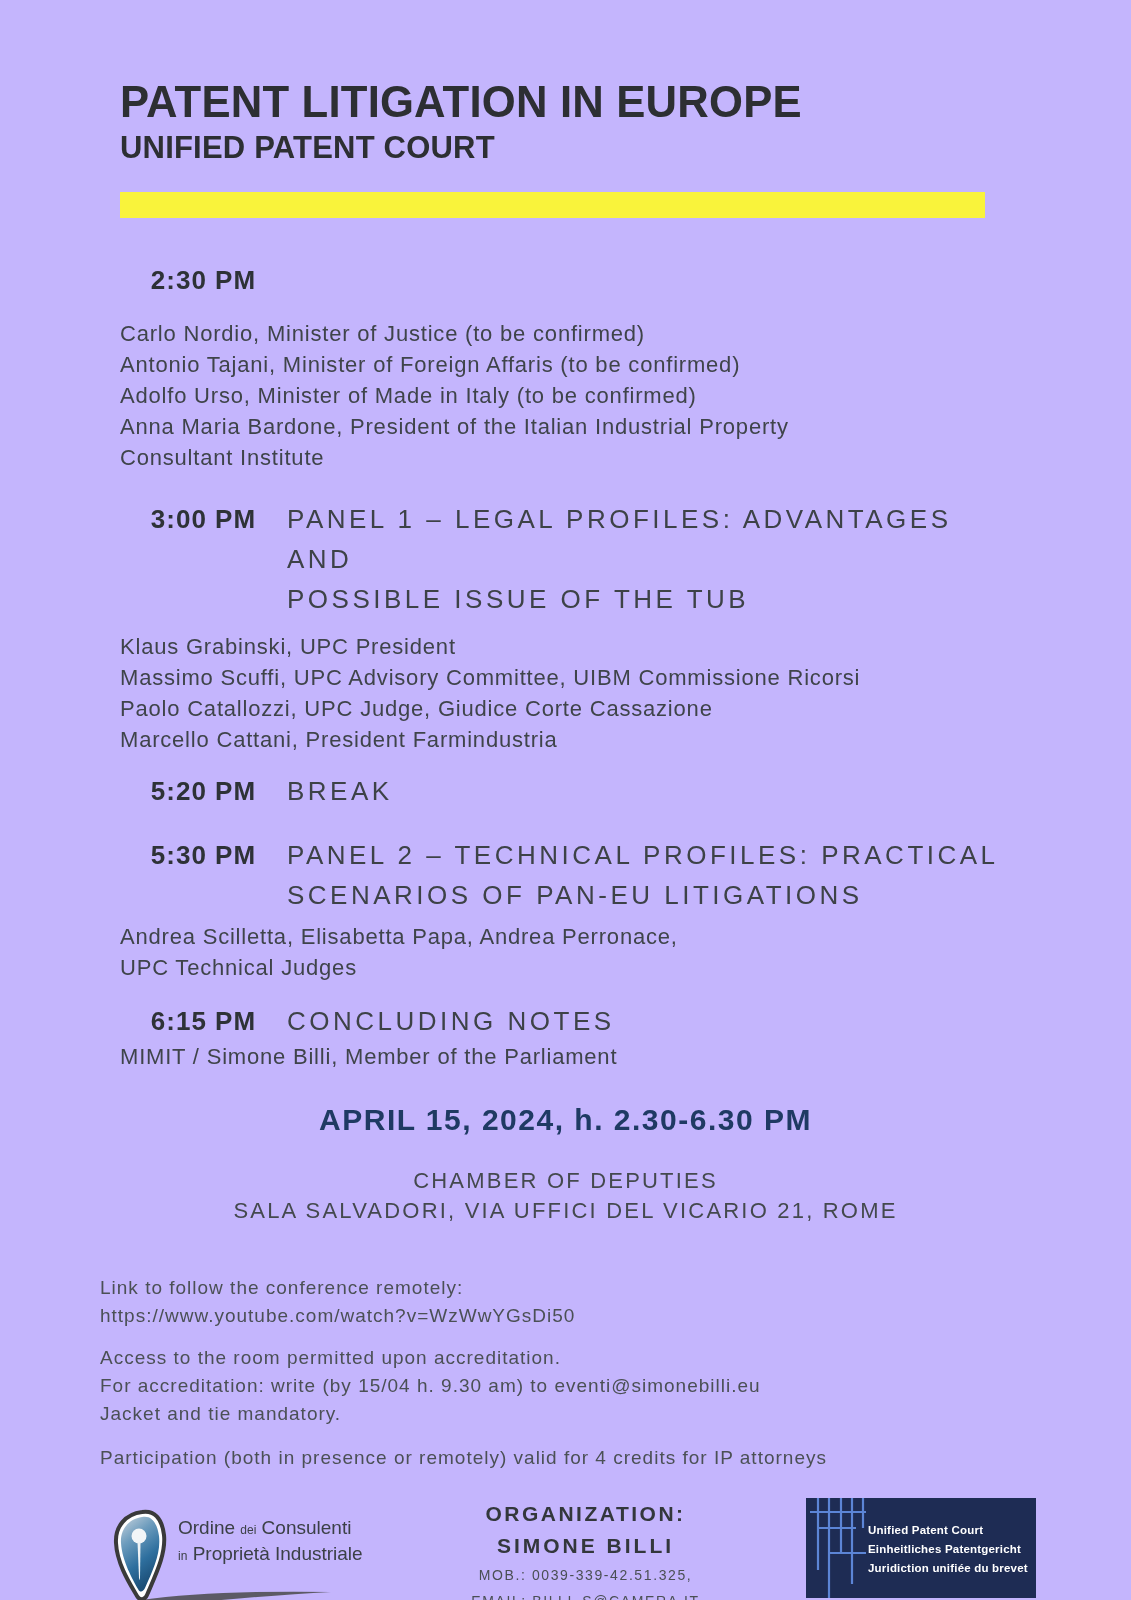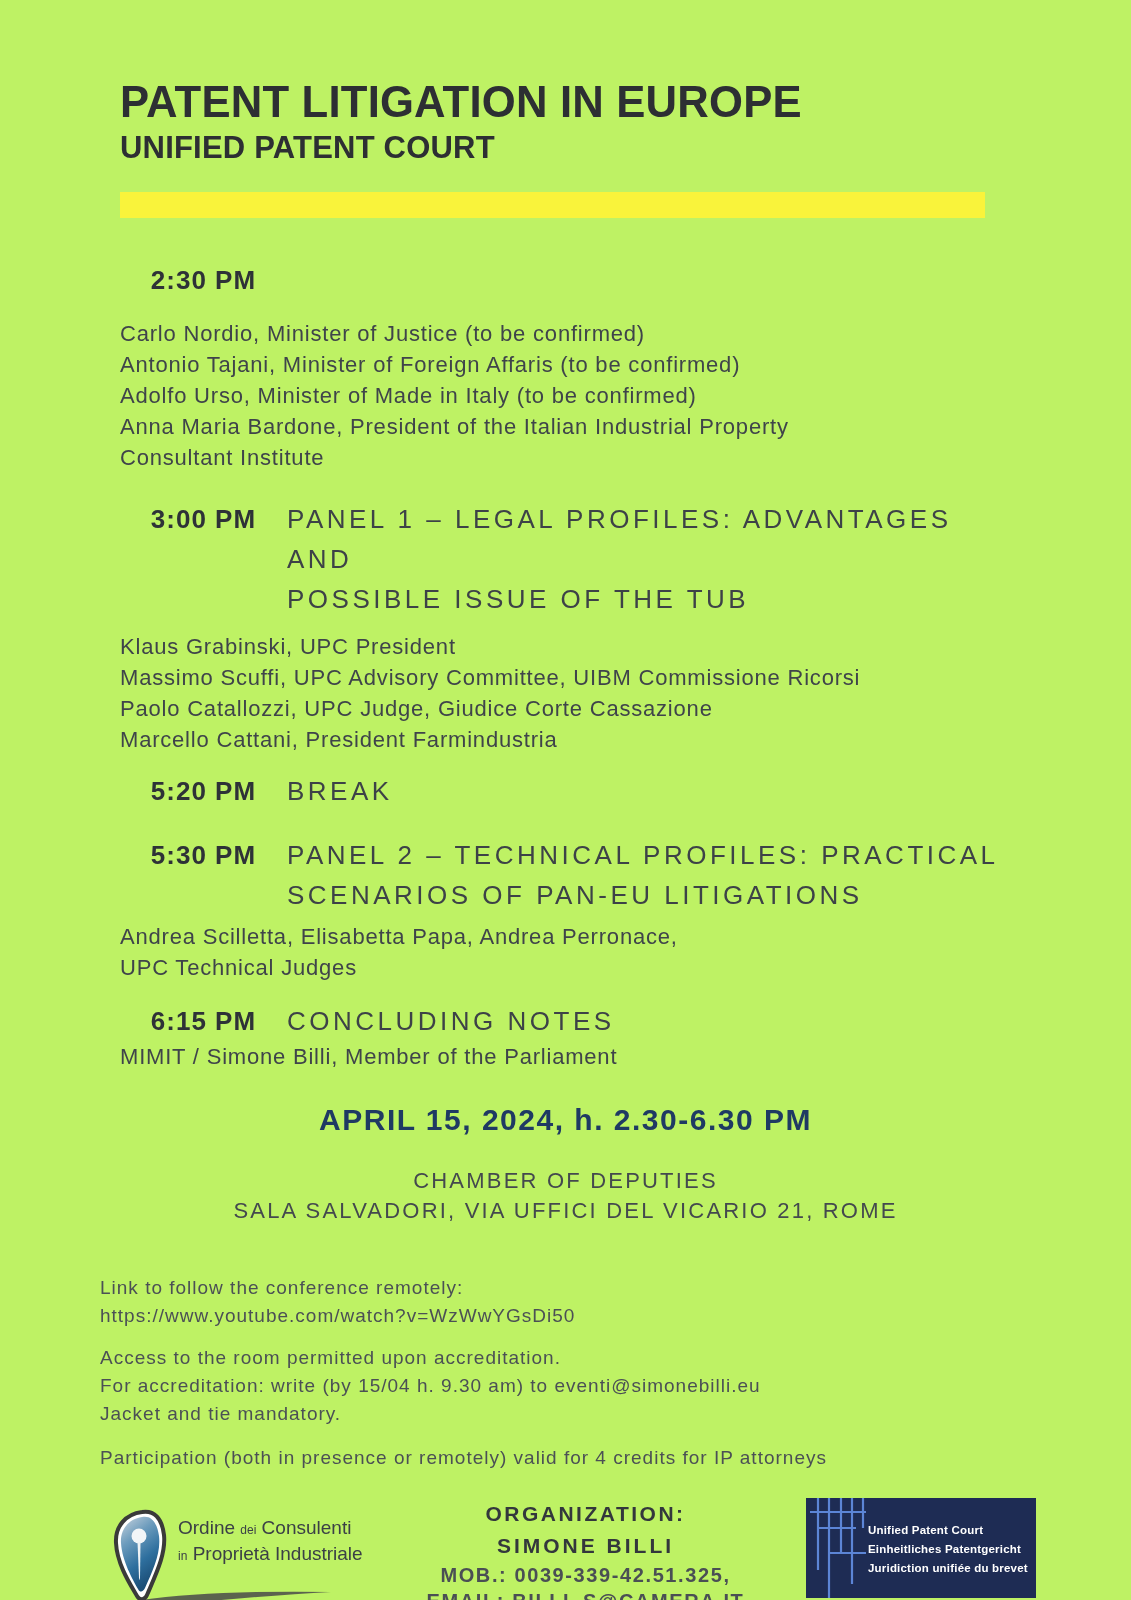--- a/index.html
+++ b/index.html
@@ -1,20 +1,20 @@
 <!DOCTYPE html>
 <html><head>
 <meta charset="utf-8">
 <style>
   html, body { margin: 0; padding: 0; background: #ffffff; }
   .page {
     position: relative;
     width: 1131px;
     height: 1600px;
-    background: #bef264;
+    background: #c4b5fd;
     font-family: "Liberation Sans", sans-serif;
     overflow: hidden;
     margin: 0 auto;
   }
   .content { padding: 78px 120px 0 120px; }
 
   
   .title {
     margin: 0;
     font-size: 45px;
@@ -116,21 +116,21 @@
     position: absolute; left: 72px; top: 12px;
     color: #3b4046; line-height: 23px; font-size: 19px; white-space: nowrap;
   }
   .ordine-text .small { font-size: 12px; }
   .org-block {
     position: absolute; left: 40px; right: 0; top: 0;
     text-align: center; color: #33373c;
   }
   .org-heading { font-size: 21px; font-weight: 800; letter-spacing: 2.5px; line-height: 32px; }
   .org-name { font-size: 21px; font-weight: 800; letter-spacing: 3px; line-height: 32px; }
-  .org-contact { font-size: 20px; font-weight: 700; letter-spacing: 1.6px; line-height: 26px; color: #4a4f54; }
+  .org-contact { font-size: 14px; font-weight: 400; letter-spacing: 1.6px; line-height: 26px; color: #4a4f54; }
   .upc-logo {
     position: absolute; left: 686px; top: 0;
     width: 230px; height: 100px;
     box-sizing: border-box;
     padding: 23px 8px 0 62px;
   }
   .upc-grid { position: absolute; left: 4px; top: 0; }
   .upc-text-line {
     color: #ffffff; font-size: 11.5px; font-weight: 700;
     line-height: 19px; letter-spacing: 0.2px; white-space: nowrap;

